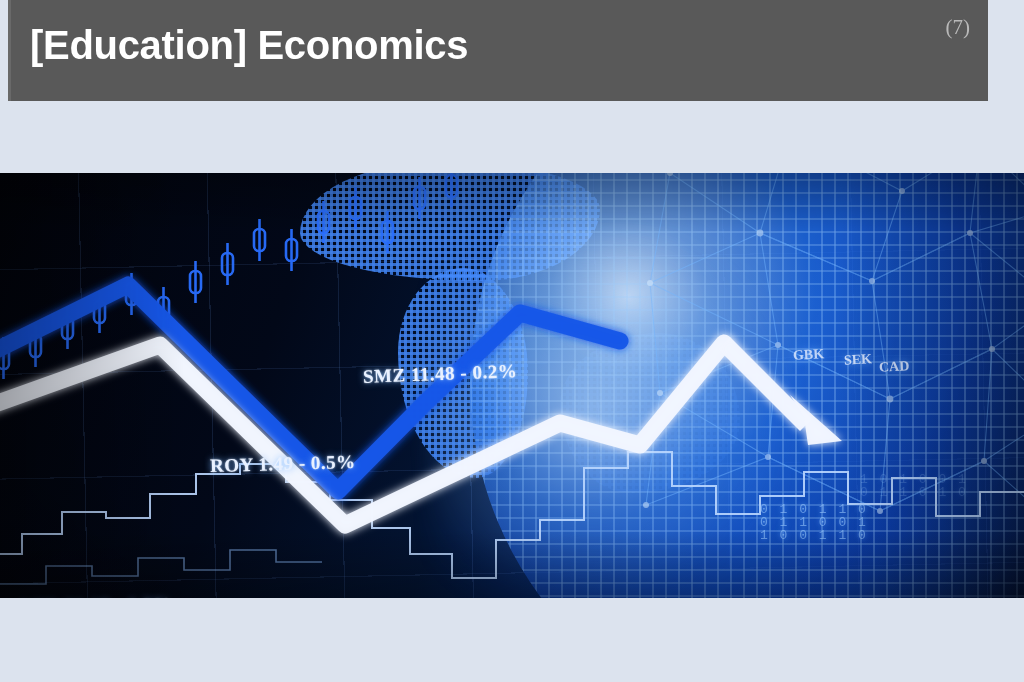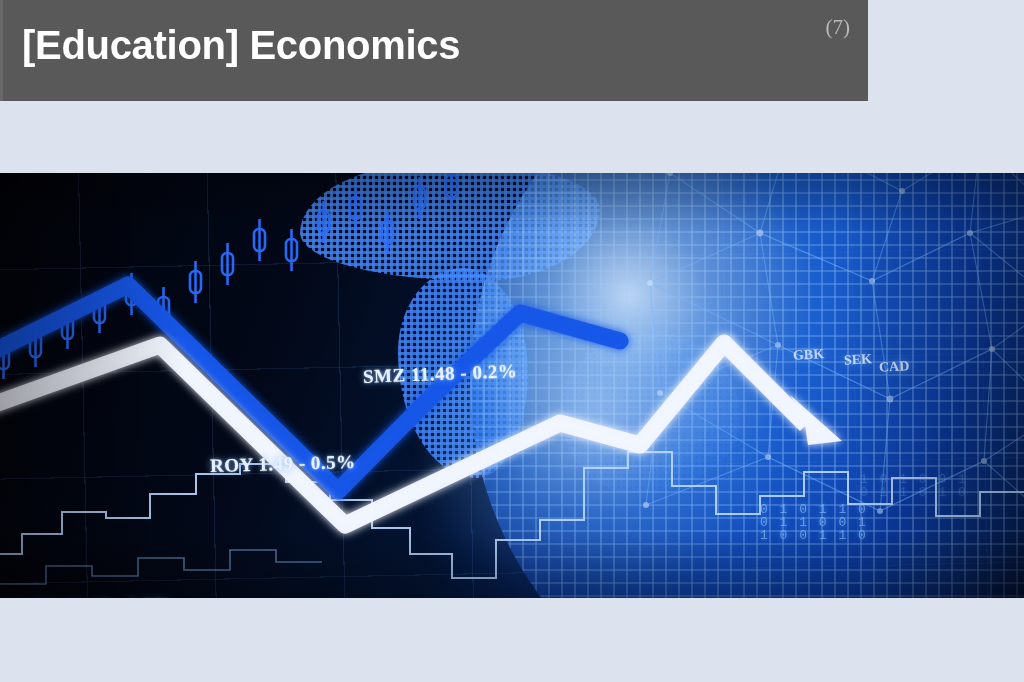--- a/index.html
+++ b/index.html
@@ -17,23 +17,23 @@
     position: relative;
     width: 1024px;
     height: 682px;
     background: #dce3ee;
     overflow: hidden;
   }
 
   
   .header-bar {
     position: absolute;
-    left: 0;
+    left: 8px;
     top: 0;
-    width: 868px;
+    width: 980px;
     height: 101px;
     background: #595959;
     box-sizing: border-box;
   }
   .header-bar::before {
     
     content: "";
     position: absolute;
     left: 0; top: 0;
     width: 3px; height: 101px;

